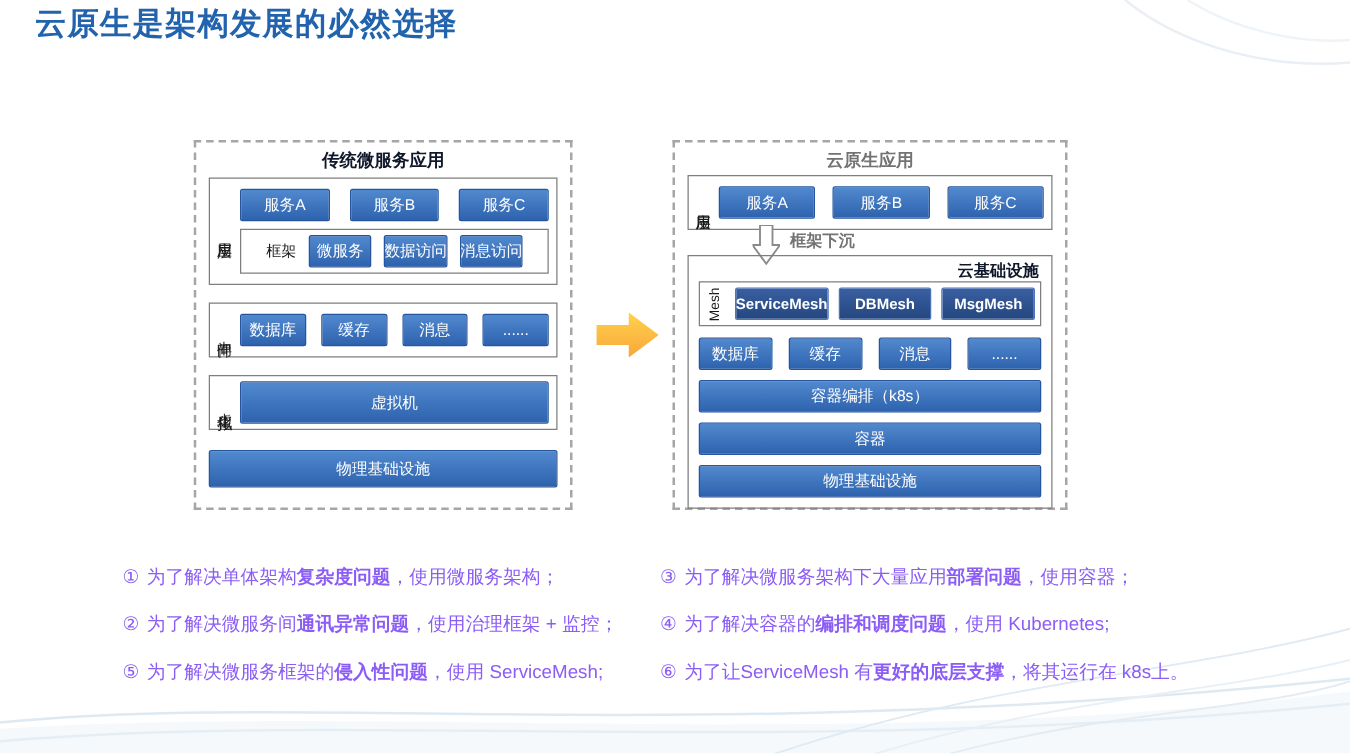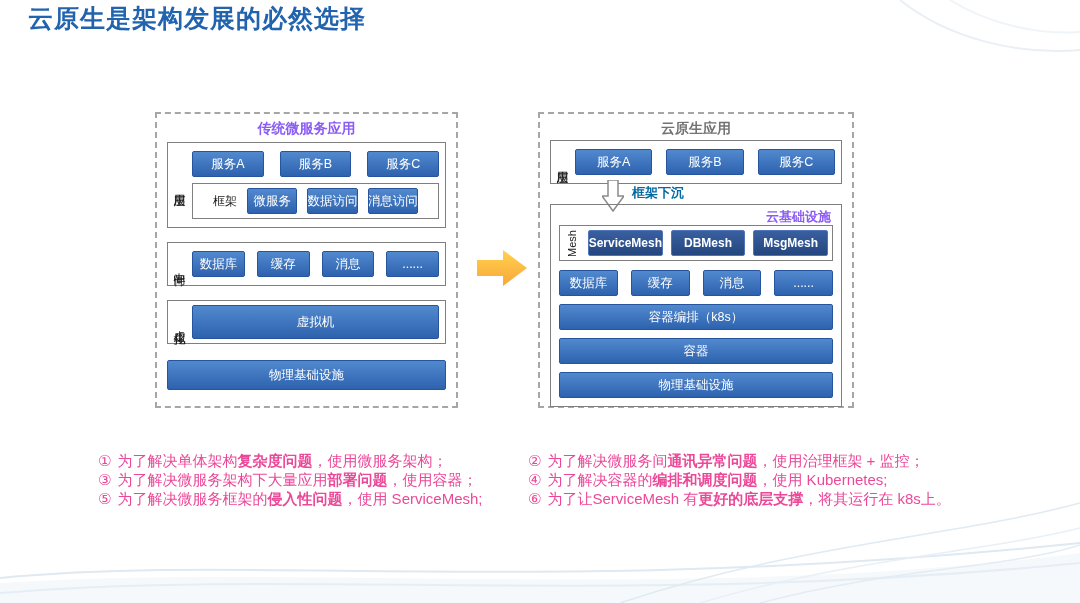--- a/index.html
+++ b/index.html
@@ -16,21 +16,21 @@
     position:absolute; left:28px; top:2px; font-size:25px; font-weight:700;
     color:#2263ae; letter-spacing:1px;
   }
 
   .panel {
     position:absolute; border:2px dashed #a6a6a6; background:transparent;
   }
   .panel-left  { left:155px; top:112px; width:303px; height:296px; }
   .panel-right { left:538px; top:112px; width:316px; height:296px; }
 
-  .panel-title { text-align:center; font-weight:700; font-size:14px; padding-top:6px; color:#8b5cf6; }
+  .panel-title { text-align:center; font-weight:700; font-size:14px; padding-top:6px; color:#0f172a; }
   .panel-right .panel-title { color:#737373; }
 
   .section {
     border:1px solid #7f7f7f; margin:4px 10px 0; display:flex; align-items:stretch;
     padding:4px 6px 4px 2px; gap:4px;
   }
   .vlabel {
     writing-mode:vertical-lr; text-orientation:upright; font-size:12px; width:18px;
     display:flex; align-items:center; justify-content:center; letter-spacing:1px; color:#1a1a1a;
   }
@@ -65,48 +65,48 @@
   .hlabel { font-size:12px; color:#1a1a1a; flex:none; }
   .mw-section, .virt-section { height:44px; margin-top:14px; }
 
   
   .panel-right .app-section-r { height:44px; margin-top:2px; }
   .cloud-box {
     position:relative; border:1px solid #7f7f7f; margin:20px 10px 0;
     padding:20px 8px 8px;
   }
   .cloud-title {
-    position:absolute; top:3px; right:10px; font-size:13px; font-weight:700; color:#8b5cf6;
+    position:absolute; top:3px; right:10px; font-size:13px; font-weight:700; color:#0f172a;
   }
   .mesh-box { border:1px solid #7f7f7f; display:flex; align-items:center; gap:8px; padding:4px; height:36px; }
   .mesh-vlabel {
     width:16px; font-size:11px; color:#1a1a1a; display:flex; align-items:center; justify-content:center;
     writing-mode:vertical-rl; transform:rotate(180deg);
   }
   .mid-row-r { margin-top:9px; }
   .cbar { margin-top:8px; height:26px; width:100%; flex:none; }
 
   
   .sink-arrow { position:absolute; left:62px; top:66px; width:22px; height:32px; }
   .sink-label {
-    position:absolute; left:92px; top:70px; font-size:13px; font-weight:700; color:#0369a1;
+    position:absolute; left:92px; top:70px; font-size:13px; font-weight:700; color:#737373;
   }
 
   
   .transform-arrow {
     position:absolute; left:477px; top:250px; width:50px; height:36px;
     background:linear-gradient(180deg,#ffd24d 0%,#f9a63a 100%);
     clip-path:polygon(0 28%, 52% 28%, 52% 0, 100% 50%, 52% 100%, 52% 72%, 0 72%);
   }
 
   
   .notes {
     position:absolute; left:98px; top:452px; width:920px;
-    display:grid; grid-template-columns:430px 1fr; 
-    font-size:15px; color:#ec4899;
+    display:grid; grid-template-columns:430px 1fr; row-gap:19px;
+    font-size:15px; color:#8b5cf6;
   }
   .note { white-space:nowrap; }
   .note .num { margin-right:6px; }
   .note b { font-weight:700; }
 </style>
 </head>
 <body>
 
 <div class="slide">
 
@@ -206,20 +206,20 @@
       </div>
 
       <div class="btn cbar">容器编排（k8s）</div>
       <div class="btn cbar">容器</div>
       <div class="btn cbar">物理基础设施</div>
     </div>
   </div>
 
   <div class="notes">
     <div class="note"><span class="num">①</span><span>为了解决单体架构</span><b>复杂度问题</b><span>，使用微服务架构；</span></div>
+    <div class="note"><span class="num">③</span><span>为了解决微服务架构下大量应用</span><b>部署问题</b><span>，使用容器；</span></div>
     <div class="note"><span class="num">②</span><span>为了解决微服务间</span><b>通讯异常问题</b><span>，使用治理框架 + 监控；</span></div>
-    <div class="note"><span class="num">③</span><span>为了解决微服务架构下大量应用</span><b>部署问题</b><span>，使用容器；</span></div>
     <div class="note"><span class="num">④</span><span>为了解决容器的</span><b>编排和调度问题</b><span>，使用 Kubernetes;</span></div>
     <div class="note"><span class="num">⑤</span><span>为了解决微服务框架的</span><b>侵入性问题</b><span>，使用 ServiceMesh;</span></div>
     <div class="note"><span class="num">⑥</span><span>为了让ServiceMesh 有</span><b>更好的底层支撑</b><span>，将其运行在 k8s上。</span></div>
   </div>
 
 </div>
 
 </body></html>

